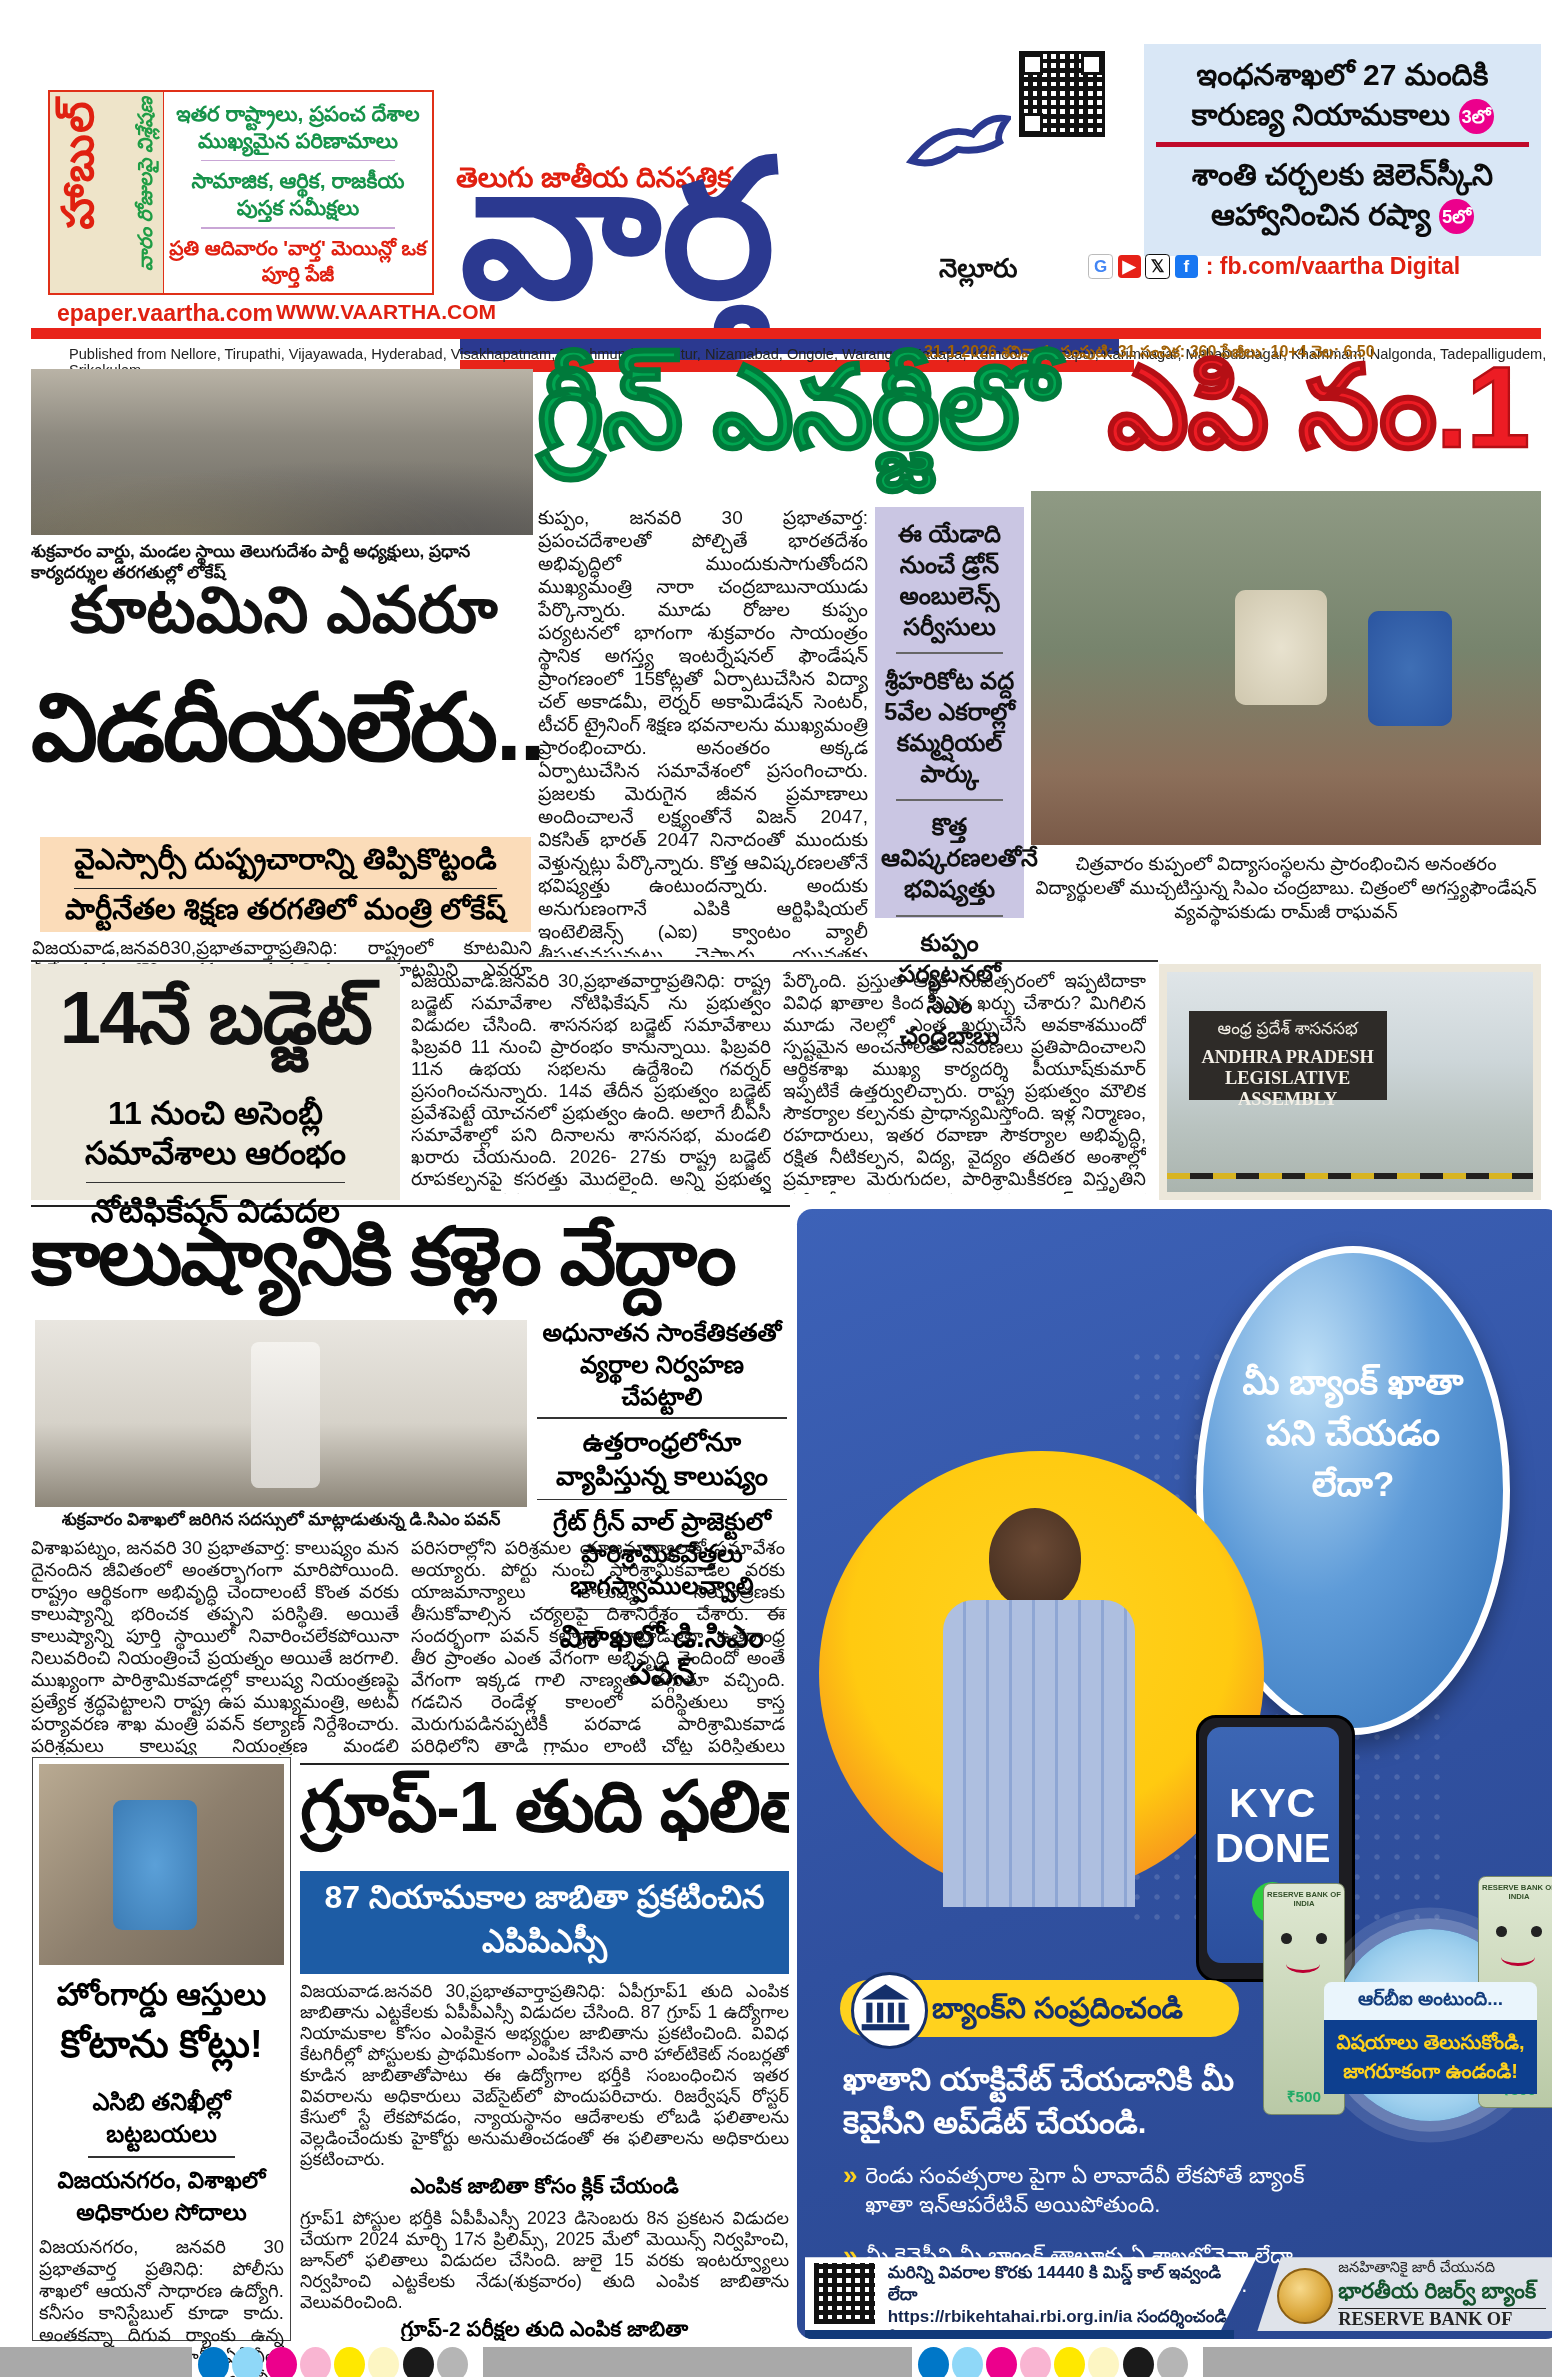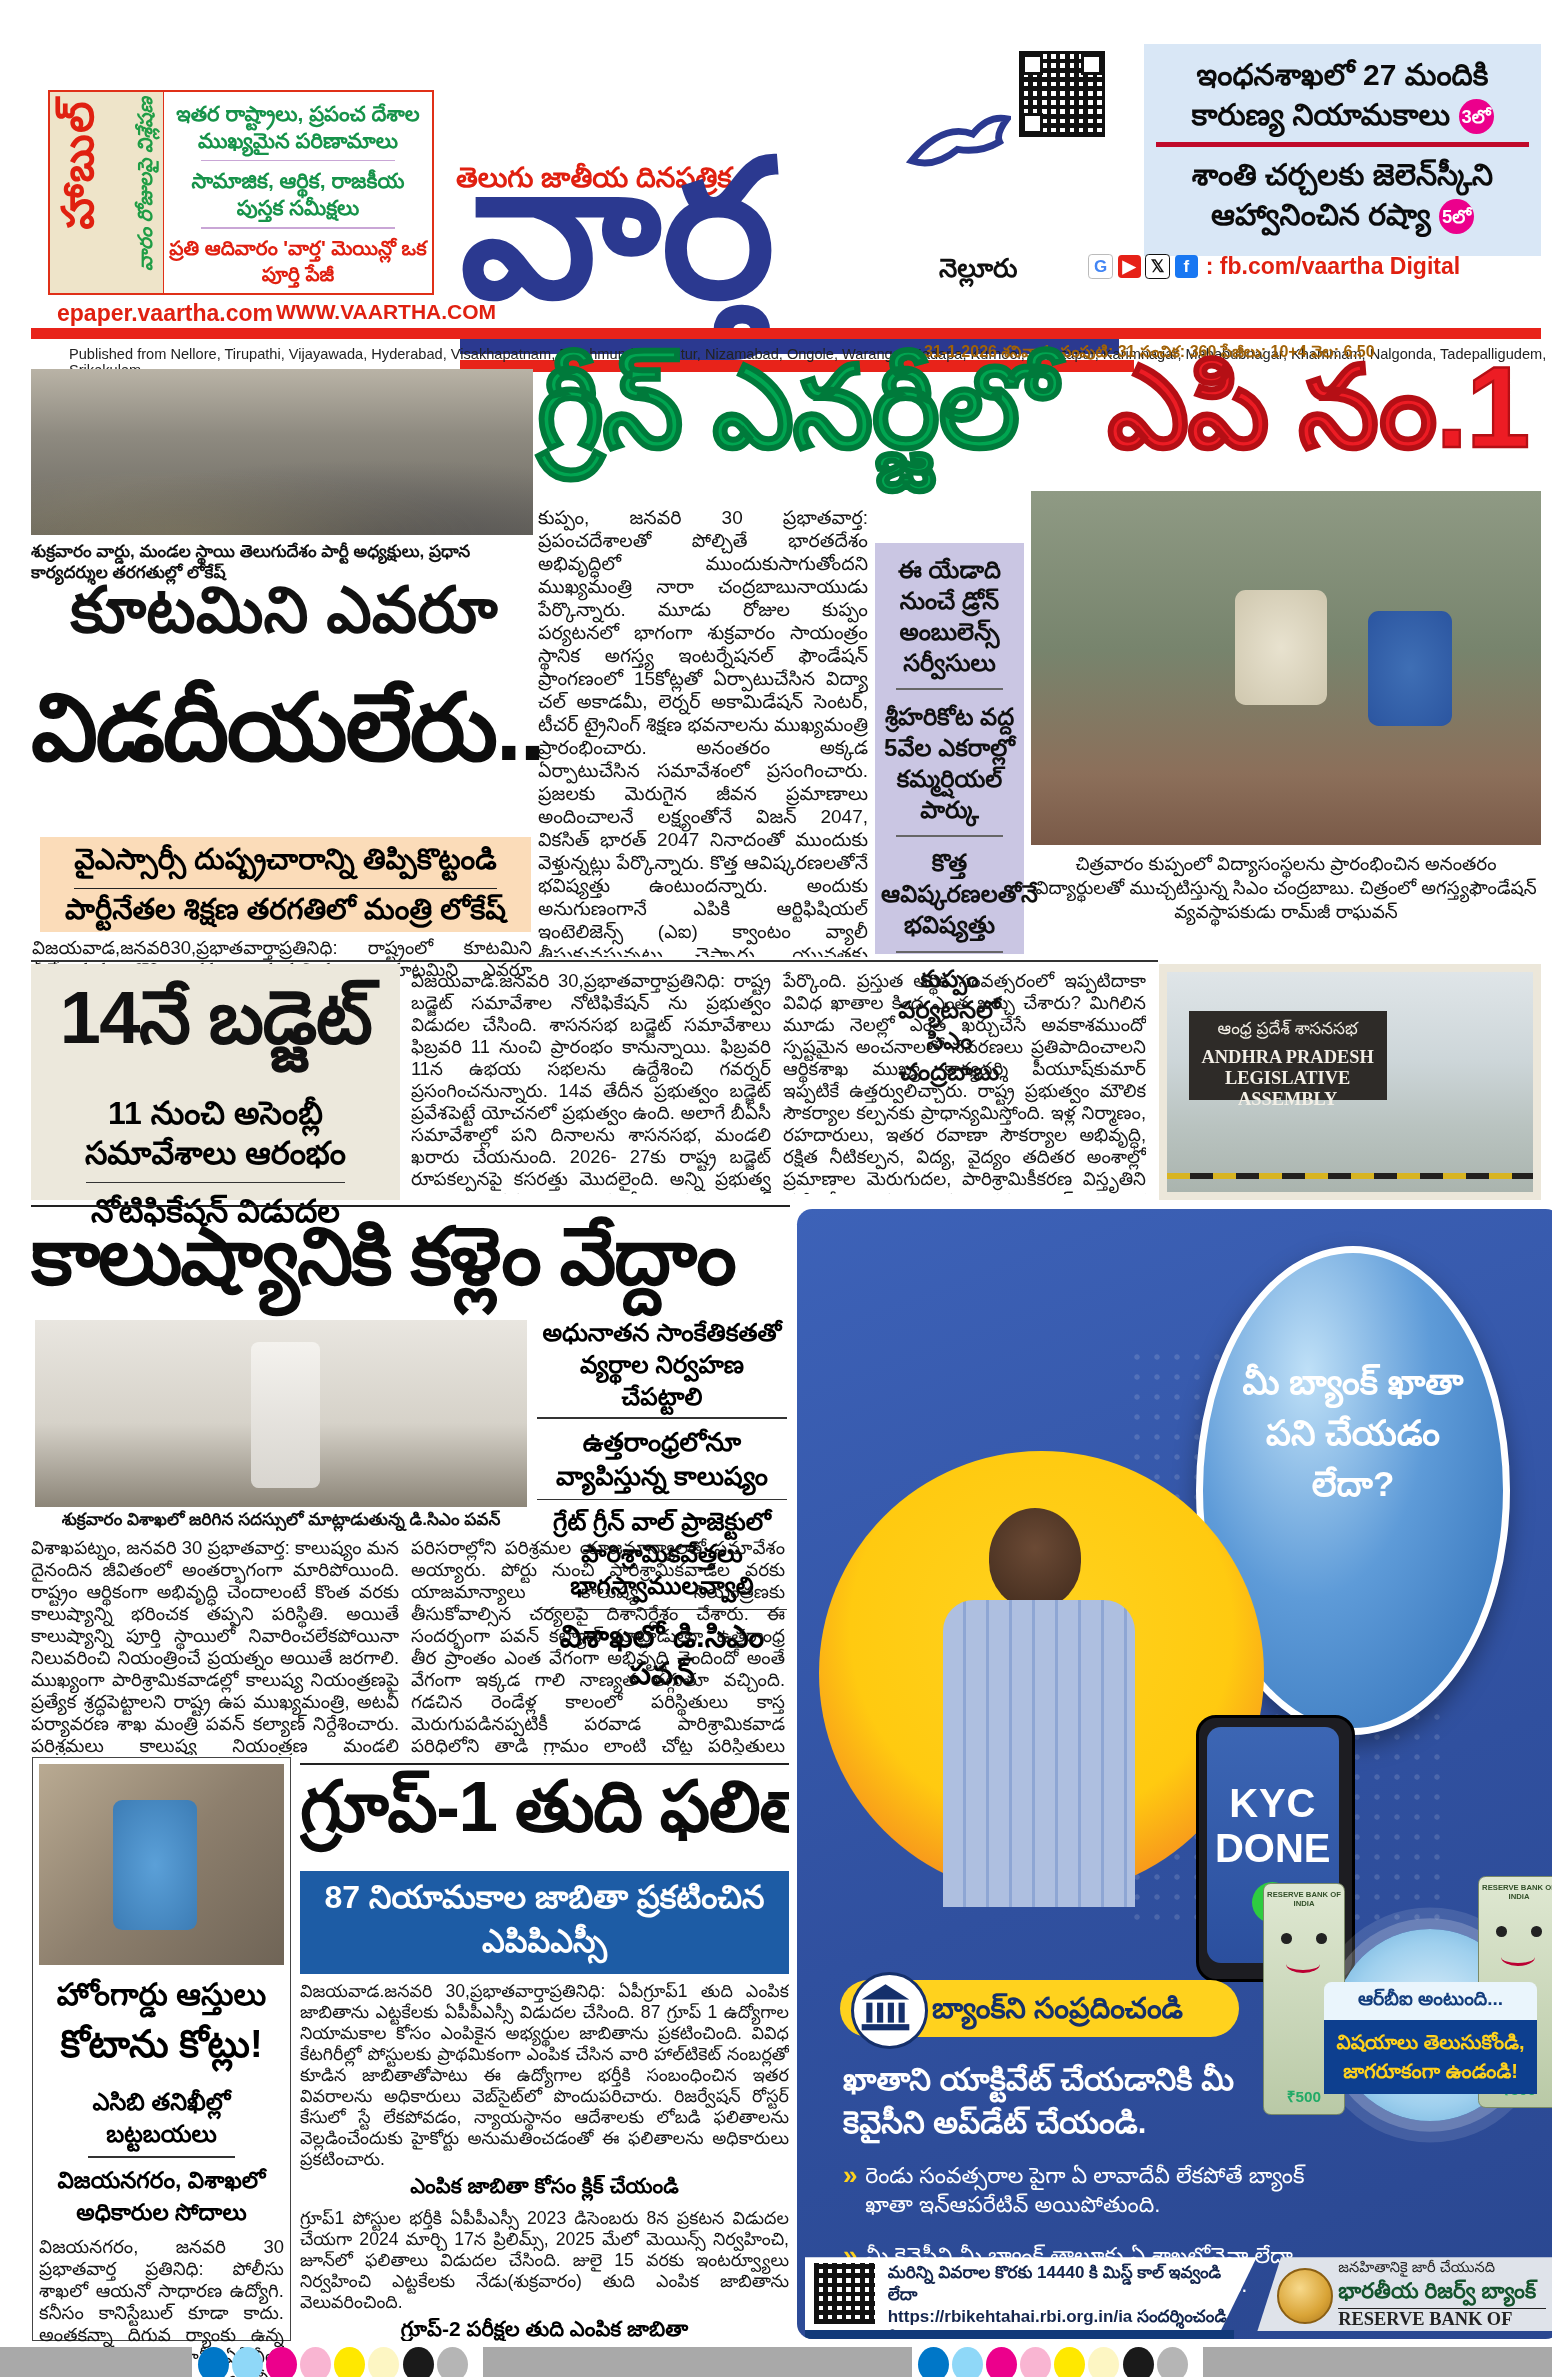--- a/index.html
+++ b/index.html
@@ -131,21 +131,21 @@
   <div class="abs bigheadline" style="left:537px;top:346px;font-size:115px;line-height:123px;">
     <span style="color:#00a651;-webkit-text-stroke:2.3px #007a3b;">గ్రీన్ ఎనర్జీలో</span>
     <span style="color:#ed1c24;-webkit-text-stroke:2.3px #b50f15;margin-left:21.5px;">ఎపి నం.1</span>
   </div>
 
   <div class="abs bodytxt just" style="left:538px;top:506px;width:330px;height:451px;overflow:hidden;font-size:19px;line-height:23px;">
     <span>కుప్పం, జనవరి 30 ప్రభాతవార్త: ప్రపంచదేశాలతో పోల్చితే భారతదేశం అభివృద్ధిలో ముందుకుసాగుతోందని ముఖ్యమంత్రి నారా చంద్రబాబునాయుడు పేర్కొన్నారు. మూడు రోజుల కుప్పం పర్యటనలో భాగంగా శుక్రవారం సాయంత్రం స్థానిక అగస్త్య ఇంటర్నేషనల్ ఫౌండేషన్ ప్రాంగణంలో 15కోట్లతో ఏర్పాటుచేసిన విద్యా చల్ అకాడమీ, లెర్నర్ అకామిడేషన్ సెంటర్, టీచర్ ట్రైనింగ్ శిక్షణ భవనాలను ముఖ్యమంత్రి ప్రారంభించారు. అనంతరం అక్కడ ఏర్పాటుచేసిన సమావేశంలో ప్రసంగించారు. ప్రజలకు మెరుగైన జీవన ప్రమాణాలు అందించాలనే లక్ష్యంతోనే విజన్ 2047, వికసిత్ భారత్ 2047 నినాదంతో ముందుకు వెళ్తున్నట్లు పేర్కొన్నారు. కొత్త ఆవిష్కరణలతోనే భవిష్యత్తు ఉంటుందన్నారు. అందుకు అనుగుణంగానే ఎపికి ఆర్టిఫిషియల్ ఇంటెలిజెన్స్ (ఎఐ) క్వాంటం వ్యాలీ తీసుకువస్తున్నట్లు చెప్పారు. యువతకు ఉపాధి, టెక్నాలజీలు, నవ్య ఆవిష్కరణలకు రాష్ట్రం వేదిక కావాలన్నారు. విద్యార్థుల సృజనాత్మకతలే</span>
     
   </div>
 
-  <div class="abs sidebar" style="left:875px;top:507px;width:149px;height:411px;margin-top:36px;">
+  <div class="abs sidebar" style="left:875px;top:507px;width:149px;height:411px;">
     <div class="it">ఈ యేడాది నుంచే డ్రోన్ అంబులెన్స్ సర్వీసులు</div>
     <div class="sep"></div>
     <div class="it">శ్రీహరికోట వద్ద 5వేల ఎకరాల్లో కమ్మర్షియల్ పార్కు</div>
     <div class="sep"></div>
     <div class="it">కొత్త ఆవిష్కరణలతోనే భవిష్యత్తు</div>
     <div class="sep"></div>
     <div class="it">కుప్పం పర్యటనలో సిఎం చంద్రబాబు</div>
   </div>
 
   <div class="abs photo" style="left:1031px;top:491px;width:510px;height:354px;background:linear-gradient(180deg,#8f9a84 0%,#77846d 45%,#8c6f5a 80%,#7a5a48 100%);">

